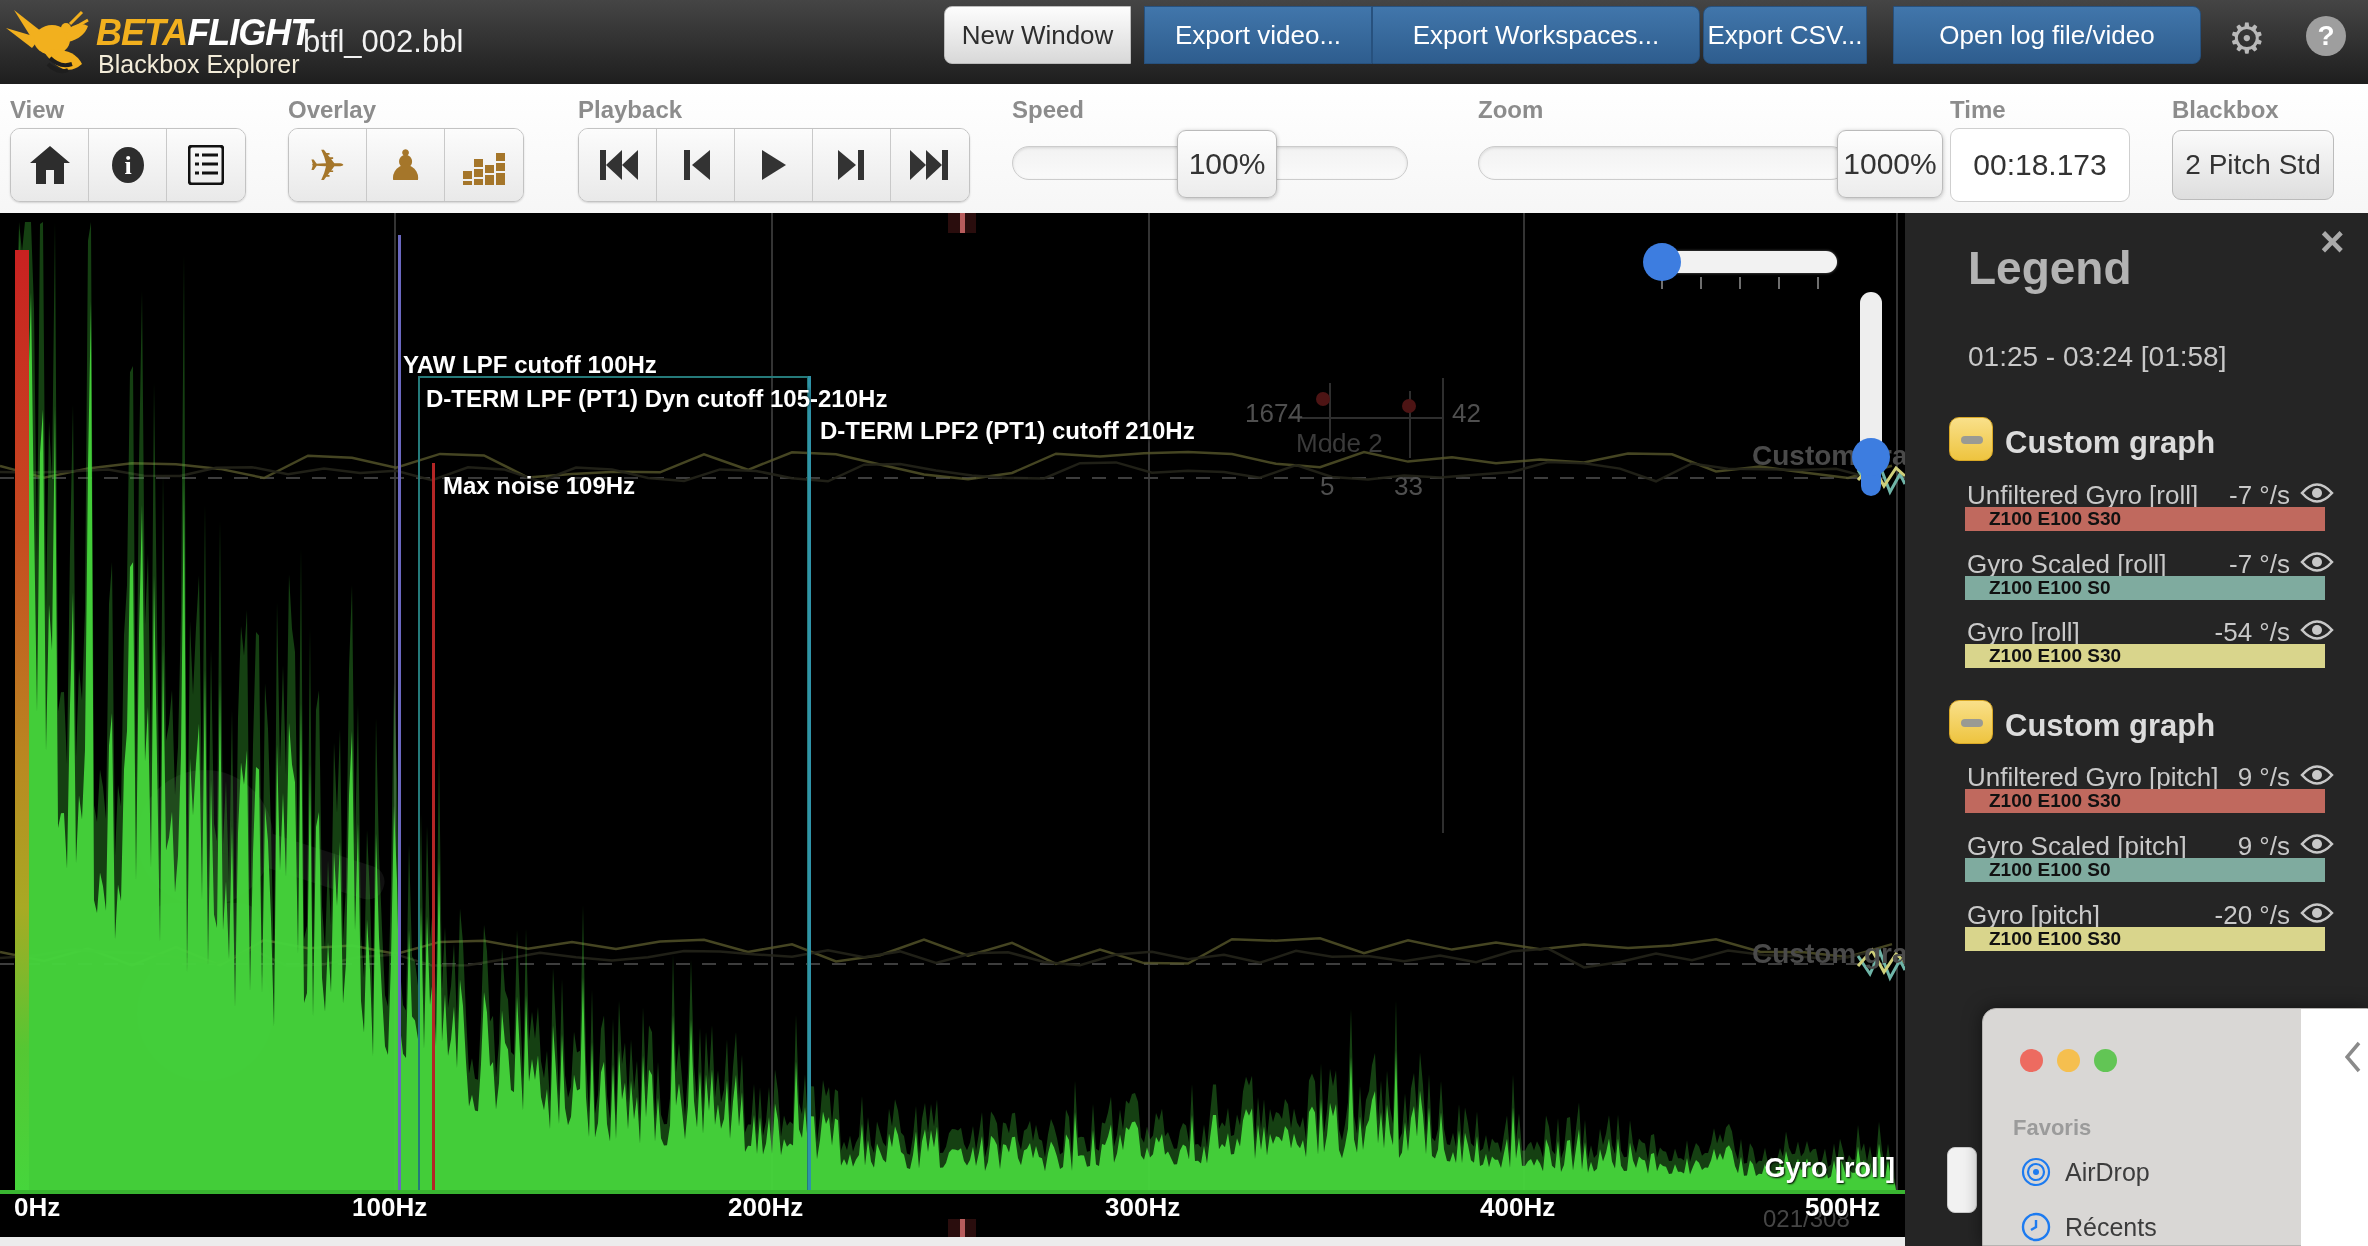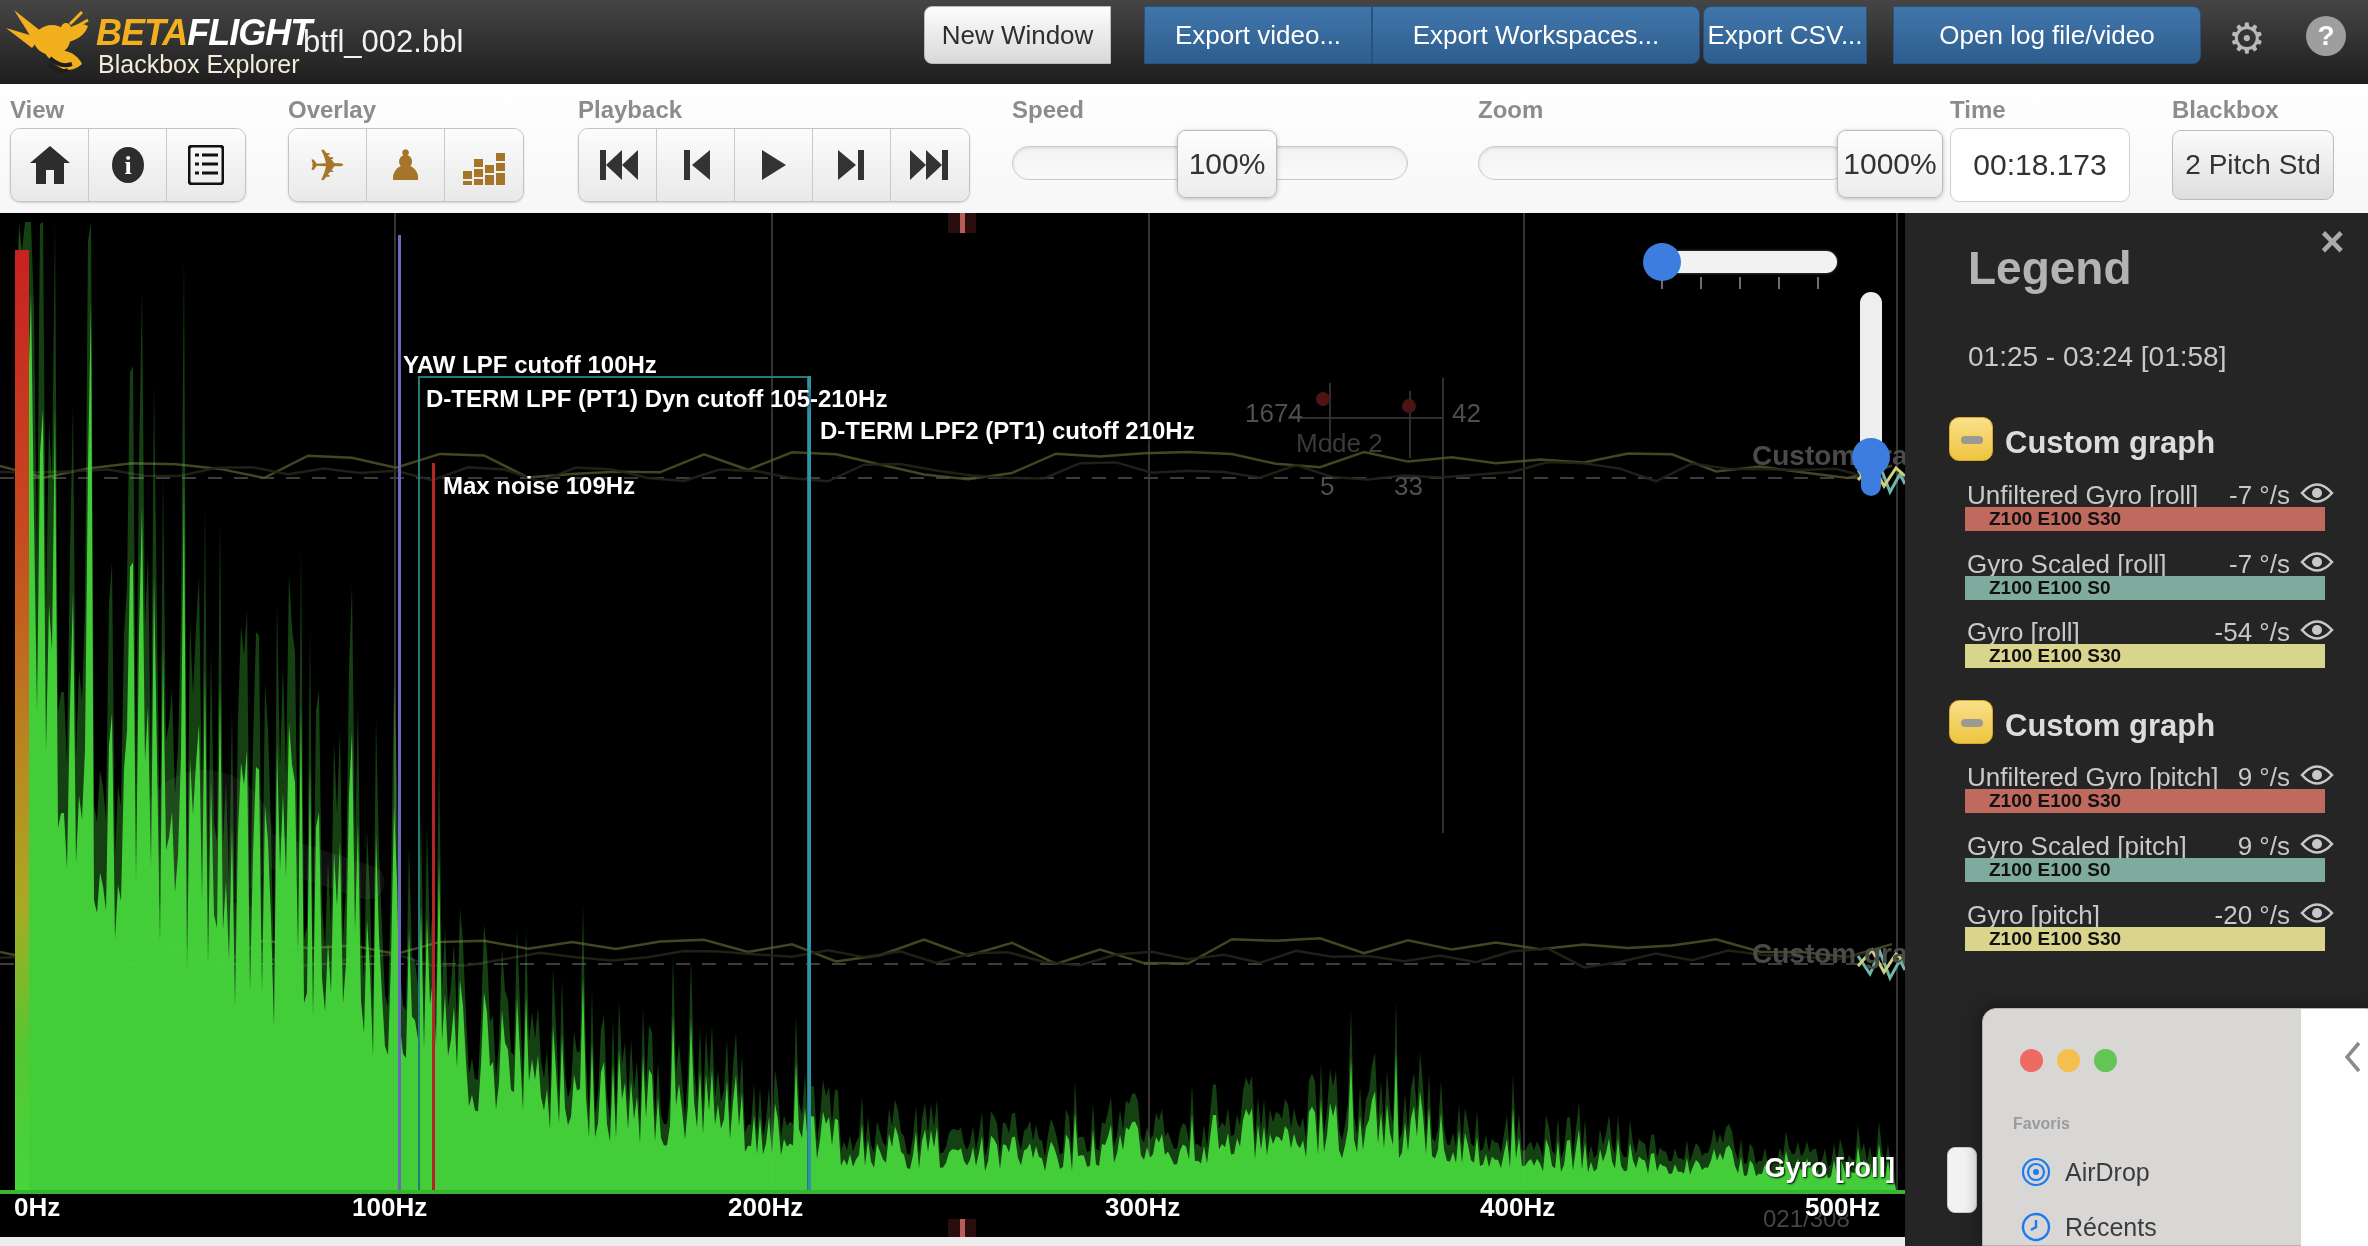--- a/index.html
+++ b/index.html
@@ -87,21 +87,21 @@
   .fld-val { position:absolute; left:250px; width:135px; text-align:right; font-size:26px; color:#c9c9c9; white-space:nowrap; }
   .eye { position:absolute; left:395px; width:34px; height:24px; cursor:pointer; }
   .fld-bar { position:absolute; left:60px; width:360px; height:24px; color:#111; font-weight:bold;
     font-size:19px; line-height:24px; padding-left:24px; }
 
   
   #finder { position:absolute; left:1982px; top:1008px; width:386px; height:238px;
     background:#d9d7d5; border-radius:14px 0 0 0; box-shadow:0 0 18px rgba(0,0,0,.5); border:1px solid #b6b4b2; }
   #finder-main { position:absolute; left:318px; top:0; width:68px; height:238px; background:#fff; }
   .tlight { position:absolute; top:40px; width:23px; height:23px; border-radius:50%; cursor:pointer; }
-  #finder-favoris { position:absolute; left:30px; top:106px; font-size:16px; font-weight:bold; color:#9b9b9b; }
+  #finder-favoris { position:absolute; left:30px; top:106px; font-size:22px; font-weight:bold; color:#9b9b9b; }
   .finder-item { position:absolute; left:38px; display:flex; align-items:center; gap:14px;
     font-size:25px; color:#3c3c3c; cursor:pointer; }
   #back-chevron { position:absolute; left:362px; top:32px; cursor:pointer; }
 
   #white-pill { position:absolute; left:1947px; top:1147px; width:30px; height:66px; background:#f2f2f2;
     border:1px solid #c9c9c9; border-radius:8px; cursor:pointer; }
   #bottom-strip { position:absolute; left:0; top:1237px; width:1905px; height:9px; background:#ececec; }
 </style>
 </head>
 <body>
@@ -119,21 +119,21 @@
         <circle cx="62" cy="26" r="5"></circle>
         <path d="M66 22 L78 10 M70 26 L84 18" stroke="#f2b01e" stroke-width="3" fill="none"></path>
       </g>
       <path d="M46 56 Q56 66 68 62" stroke="#1e1e1e" stroke-width="4" fill="none"></path>
       <path d="M44 62 Q54 72 64 68" stroke="#1e1e1e" stroke-width="4" fill="none"></path>
     </svg>
     <div id="logo-text1"><span class="beta">BETA</span><span class="flight">FLIGHT</span></div>
     <div id="logo-text2">Blackbox Explorer</div>
     <div id="file-name">btfl_002.bbl</div>
 
-    <div class="hbtn light rl" style="left:924px;width:187px">New Window</div>
+    <div class="hbtn light rl" style="left:944px;width:187px">New Window</div>
     <div class="hbtn blue" style="left:1144px;width:228px">Export video...</div>
     <div class="hbtn blue rr" style="left:1372px;width:328px">Export Workspaces...</div>
     <div class="hbtn blue rl" style="left:1703px;width:164px">Export CSV...</div>
     <div class="hbtn blue rr" style="left:1893px;width:308px">Open log file/video</div>
     <div id="gear-icon">⚙</div>
     <div id="help-icon">?</div>
   </div>
 
   <div id="toolbar">
     <div class="tlabel" style="left:10px">View</div>

